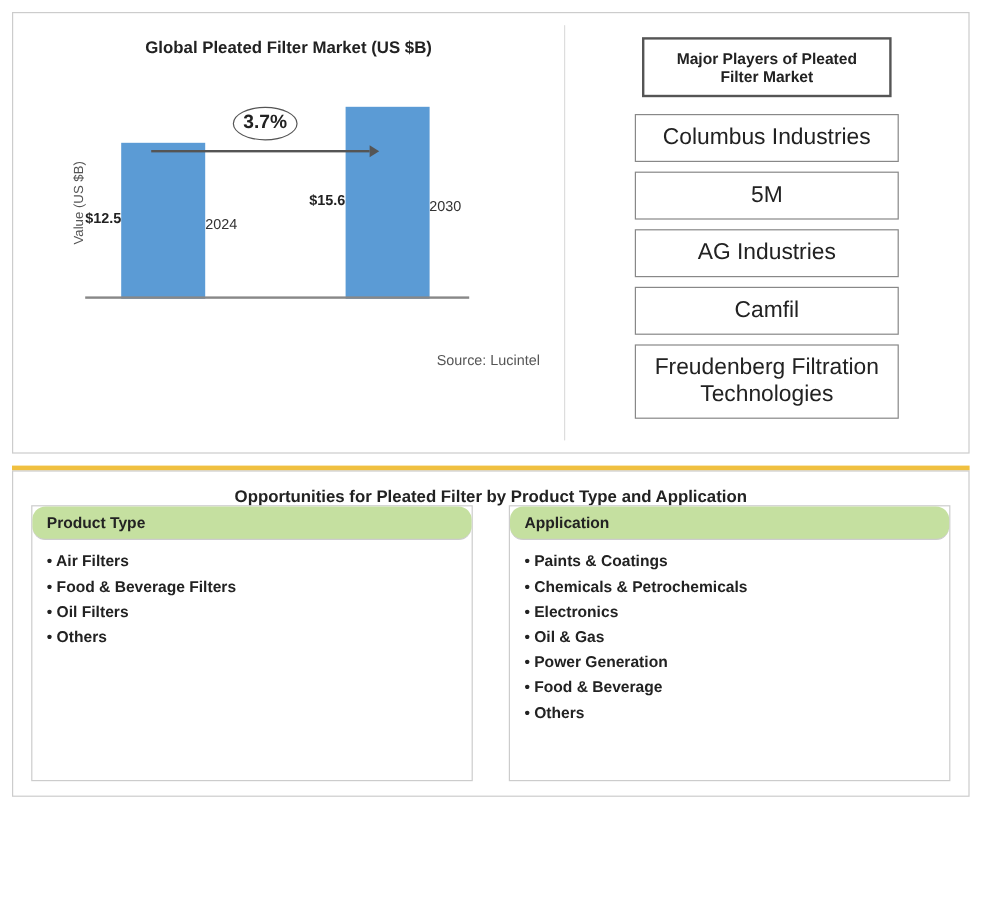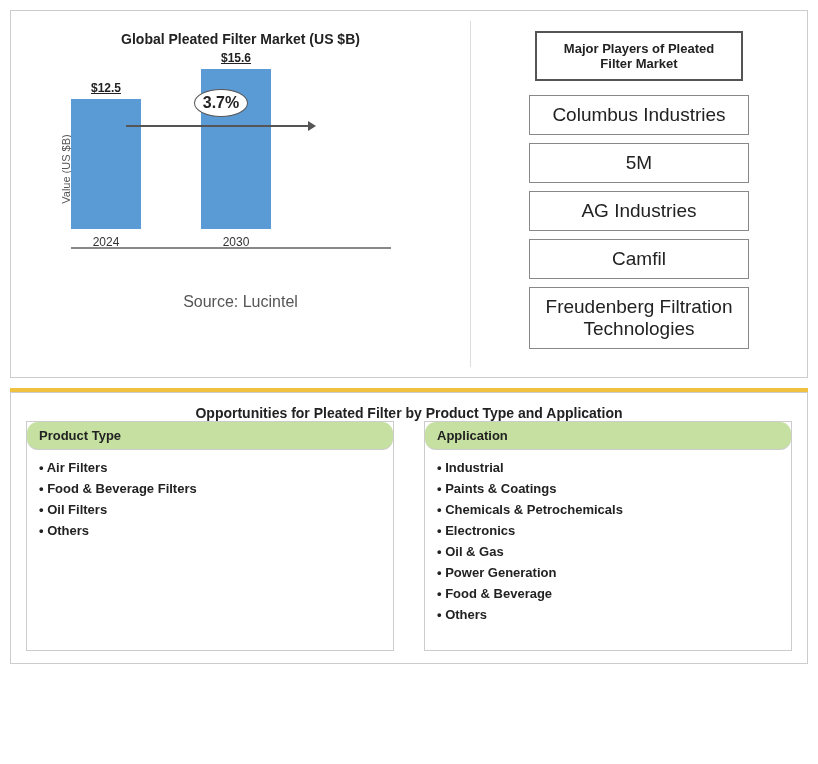--- a/index.html
+++ b/index.html
@@ -43,24 +43,23 @@
       position: absolute;
       left: 0;
       top: 50%;
       transform: translateY(-50%) rotate(-90deg);
       font-size: 11px;
       white-space: nowrap;
       color: #555;
     }
     .bar-group {
       display: flex;
-      flex-direction: column;
+      flex-direction: row;
       align-items: center;
       position: relative;
-      text-decoration: underline;
     }
     .bar-value {
       font-size: 12px;
       font-weight: bold;
       margin-bottom: 4px;
     }
     .bar {
       width: 70px;
       background: #5b9bd5;
     }
@@ -91,23 +90,23 @@
       border: 1.5px solid #555;
       border-radius: 50%;
       padding: 4px 8px;
       font-size: 16px;
       font-weight: bold;
       background: #fff;
       margin-bottom: 4px;
       white-space: nowrap;
     }
     .source-text {
-      text-align: center;
+      text-align: right;
       color: #555;
-      font-size: 16px;
+      font-size: 12px;
       margin-top: 14px;
     }
 
     
     .players-area {
       flex: 1;
       padding: 10px 15px;
       display: flex;
       flex-direction: column;
       align-items: center;
@@ -250,21 +249,20 @@
         <div class="item">Air Filters</div>
         <div class="item">Food &amp; Beverage Filters</div>
         <div class="item">Oil Filters</div>
         <div class="item">Others</div>
       </div>
     </div>
 
     <div class="opp-col">
       <div class="opp-col-header">Application</div>
       <div class="opp-col-body">
-        <div class="item">Industrial</div>
         <div class="item">Paints &amp; Coatings</div>
         <div class="item">Chemicals &amp; Petrochemicals</div>
         <div class="item">Electronics</div>
         <div class="item">Oil &amp; Gas</div>
         <div class="item">Power Generation</div>
         <div class="item">Food &amp; Beverage</div>
         <div class="item">Others</div>
       </div>
     </div>
 

